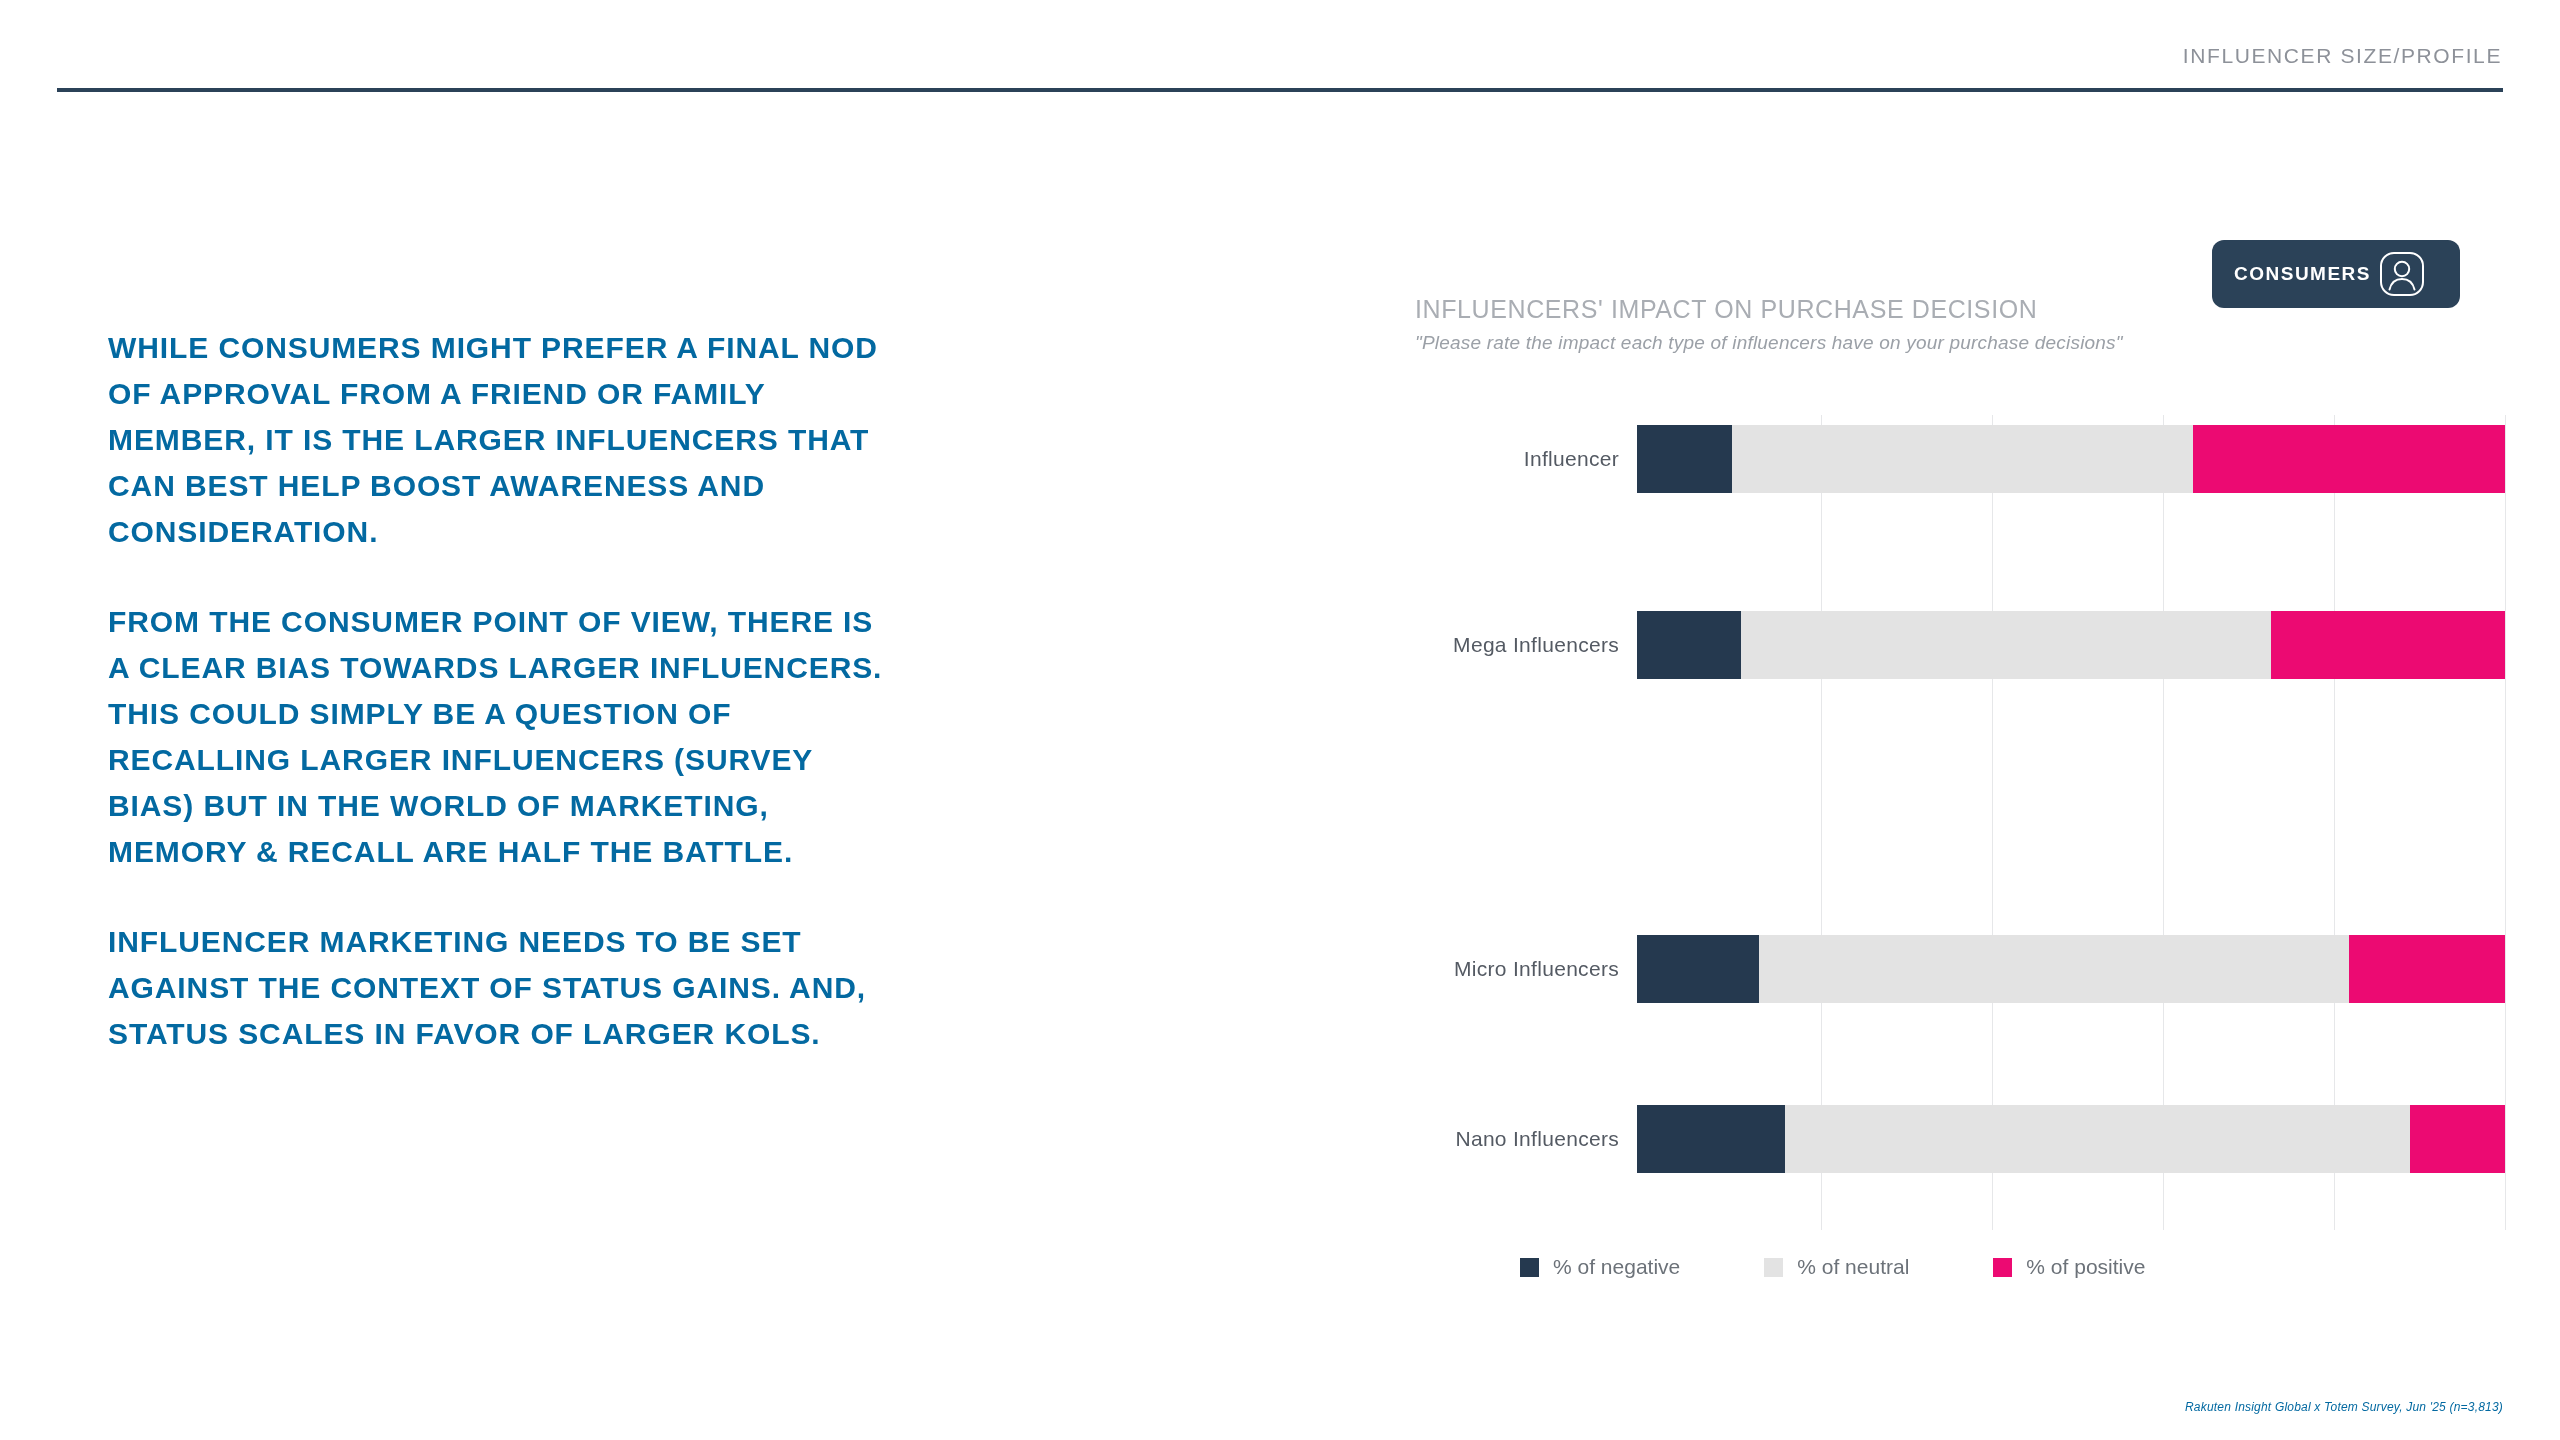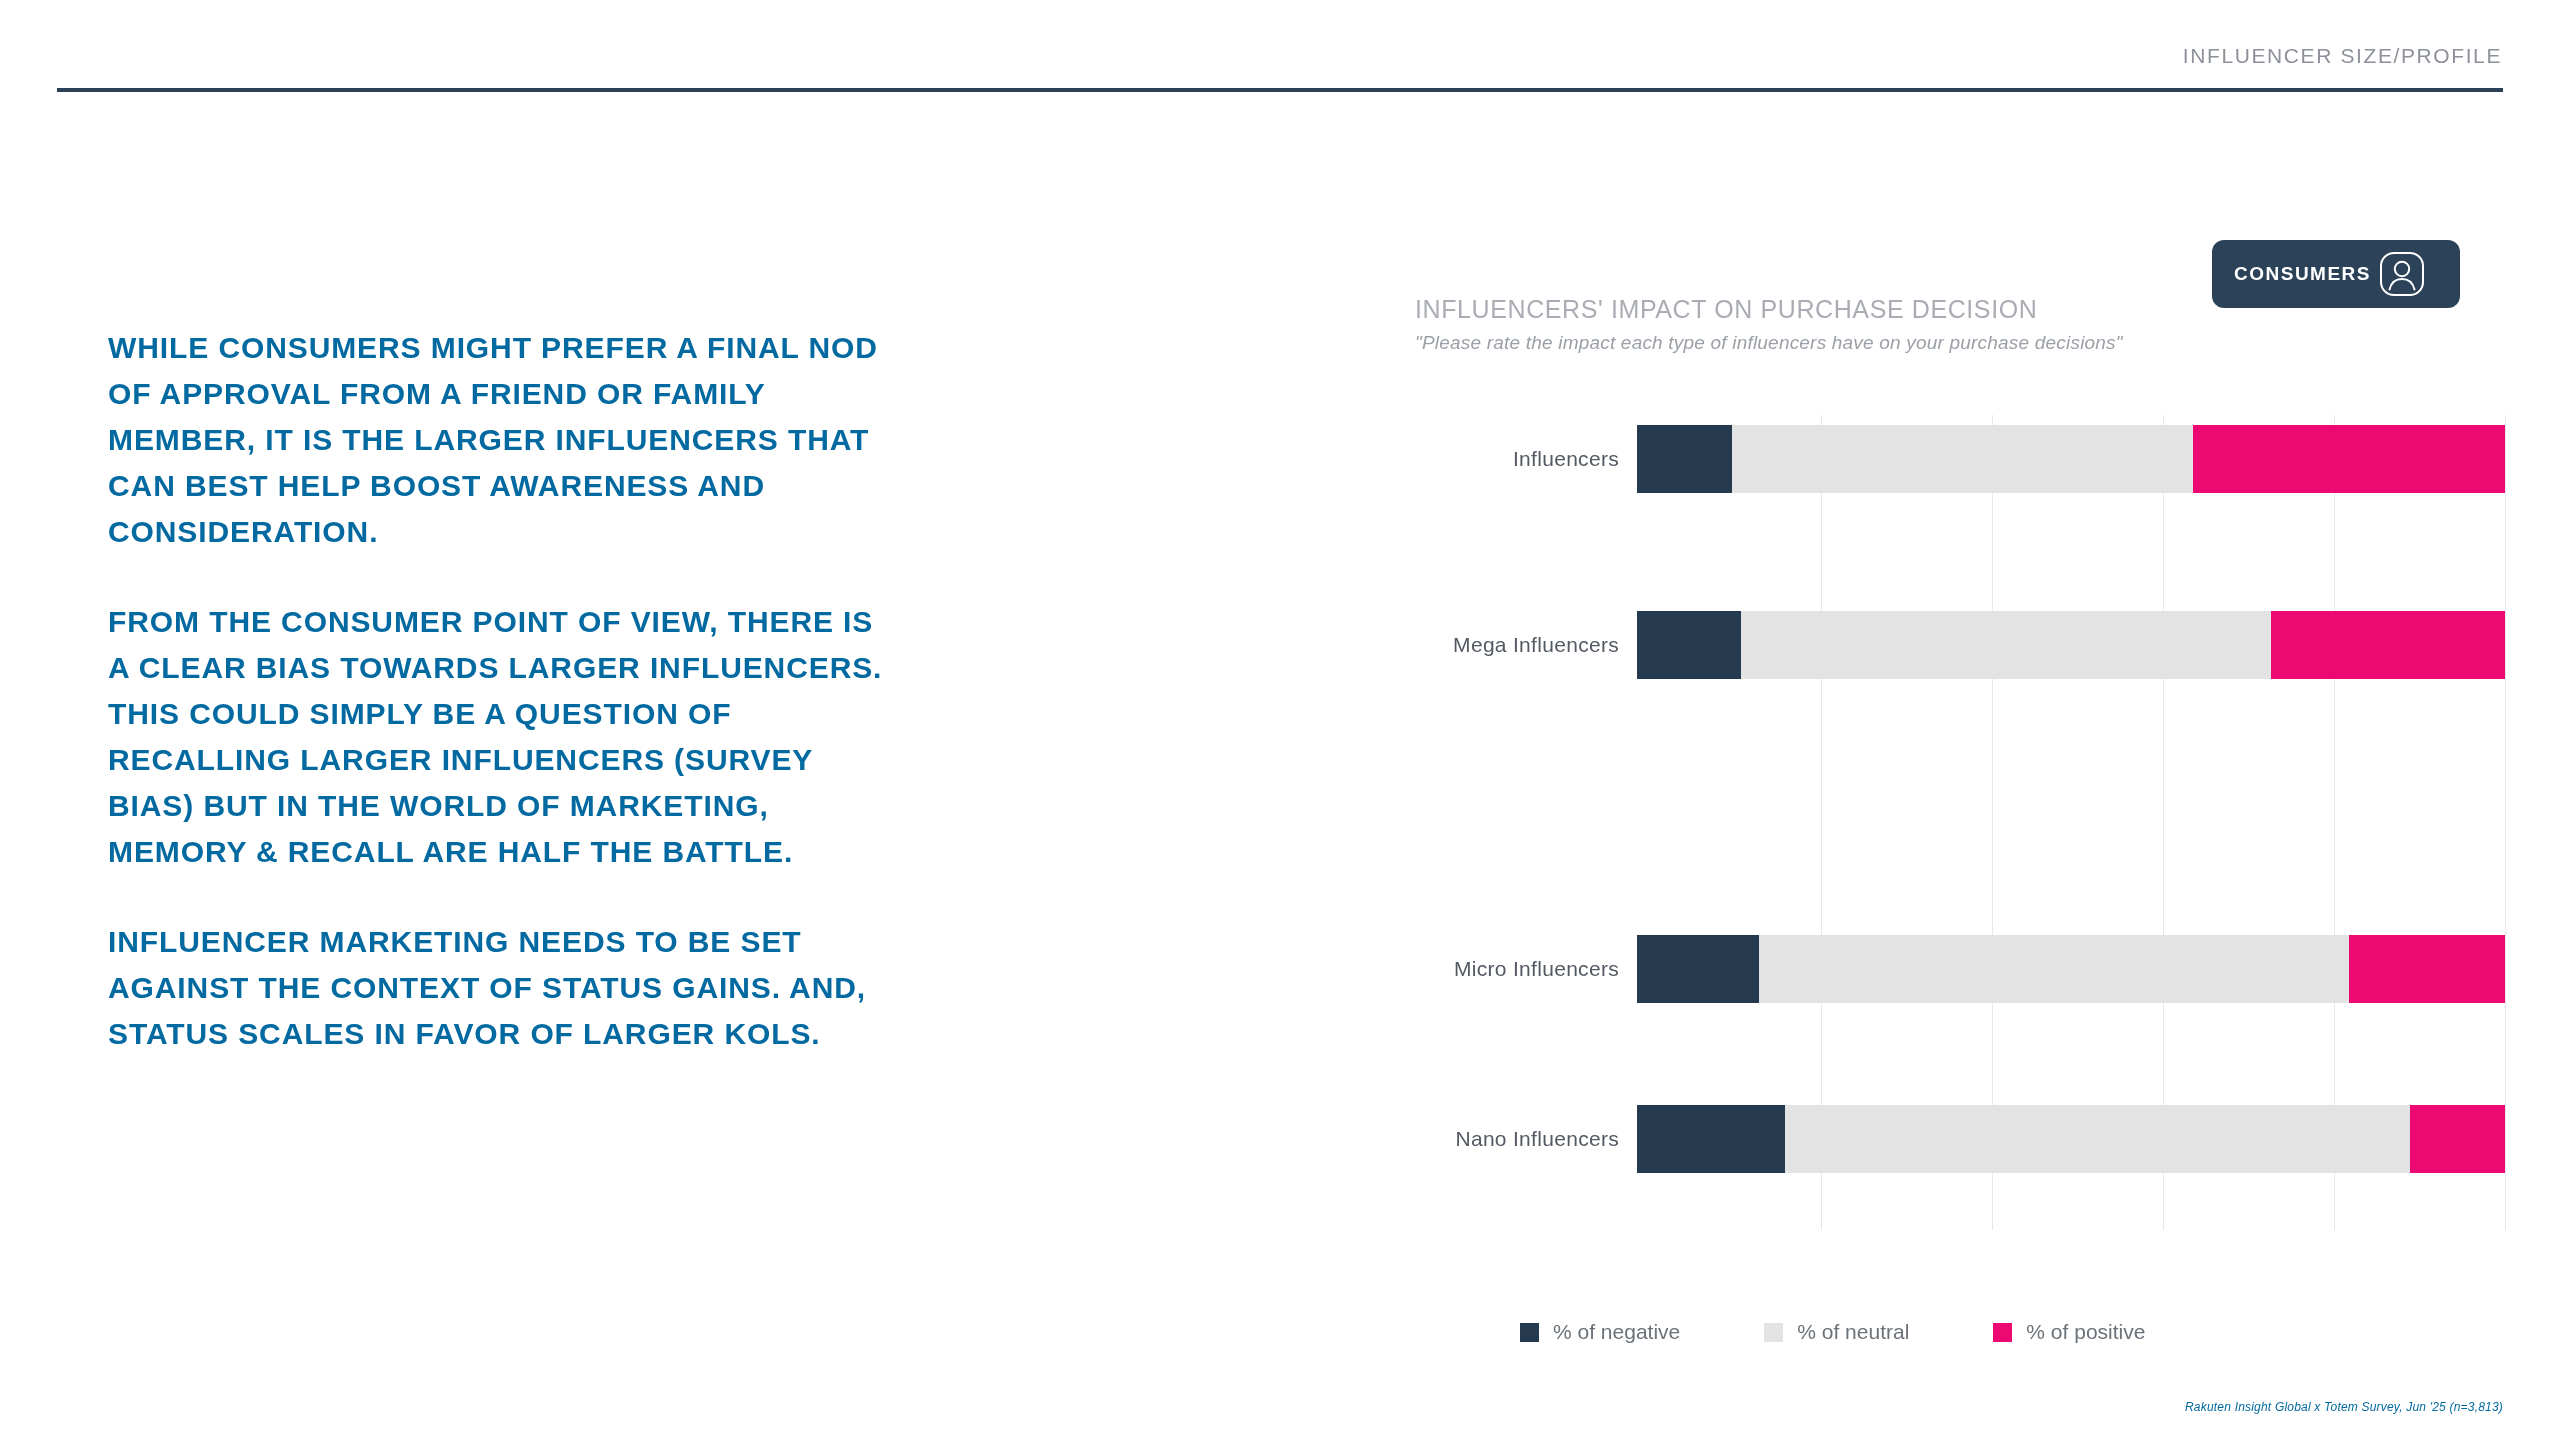--- a/index.html
+++ b/index.html
@@ -95,21 +95,21 @@
   .bar-track{
     position:relative;height:68px;flex:1;
   }
   .seg{position:absolute;top:0;height:68px;}
   .seg-neg{background:#25394f;}
   .seg-neu{background:#e3e3e3;}
   .seg-pos{background:#ec0a72;}
 
   
   .legend{
-    position:absolute;left:1520px;top:1320px;
+    position:absolute;left:1520px;top:1255px;
     display:flex;align-items:flex-start;
   }
   .legend-item{
     display:flex;align-items:center;
     margin-right:84px;
   }
   .legend-item:last-child{margin-right:0;}
   .legend-swatch{
     width:19px;height:19px;margin-right:14px;flex:0 0 19px;
   }
@@ -156,21 +156,21 @@
 <div class="plot">
   <div class="grid">
       <div class="gl" style="left: 20%;"></div>
       <div class="gl" style="left: 40%;"></div>
       <div class="gl" style="left: 60%;"></div>
       <div class="gl" style="left: 80%;"></div>
       <div class="gl" style="left: 100%;"></div>
     </div>
   <div class="rows">
       <div class="bar-row" style="top: 10px;">
-        <div class="bar-label">Influencers</div>
+        <div class="bar-label">Influencer</div>
         <div class="bar-track">
           <div class="seg seg-neg" style="left: 0%; width: 11%; background: rgb(37, 57, 79);"></div>
           <div class="seg seg-neu" style="left: 11%; width: 53%; background: rgb(227, 227, 227);"></div>
           <div class="seg seg-pos" style="left: 64%; width: 36%; background: rgb(236, 10, 114);"></div>
         </div>
       </div>
       <div class="bar-row" style="top: 196px;">
         <div class="bar-label">Mega Influencers</div>
         <div class="bar-track">
           <div class="seg seg-neg" style="left: 0%; width: 12%; background: rgb(37, 57, 79);"></div>

